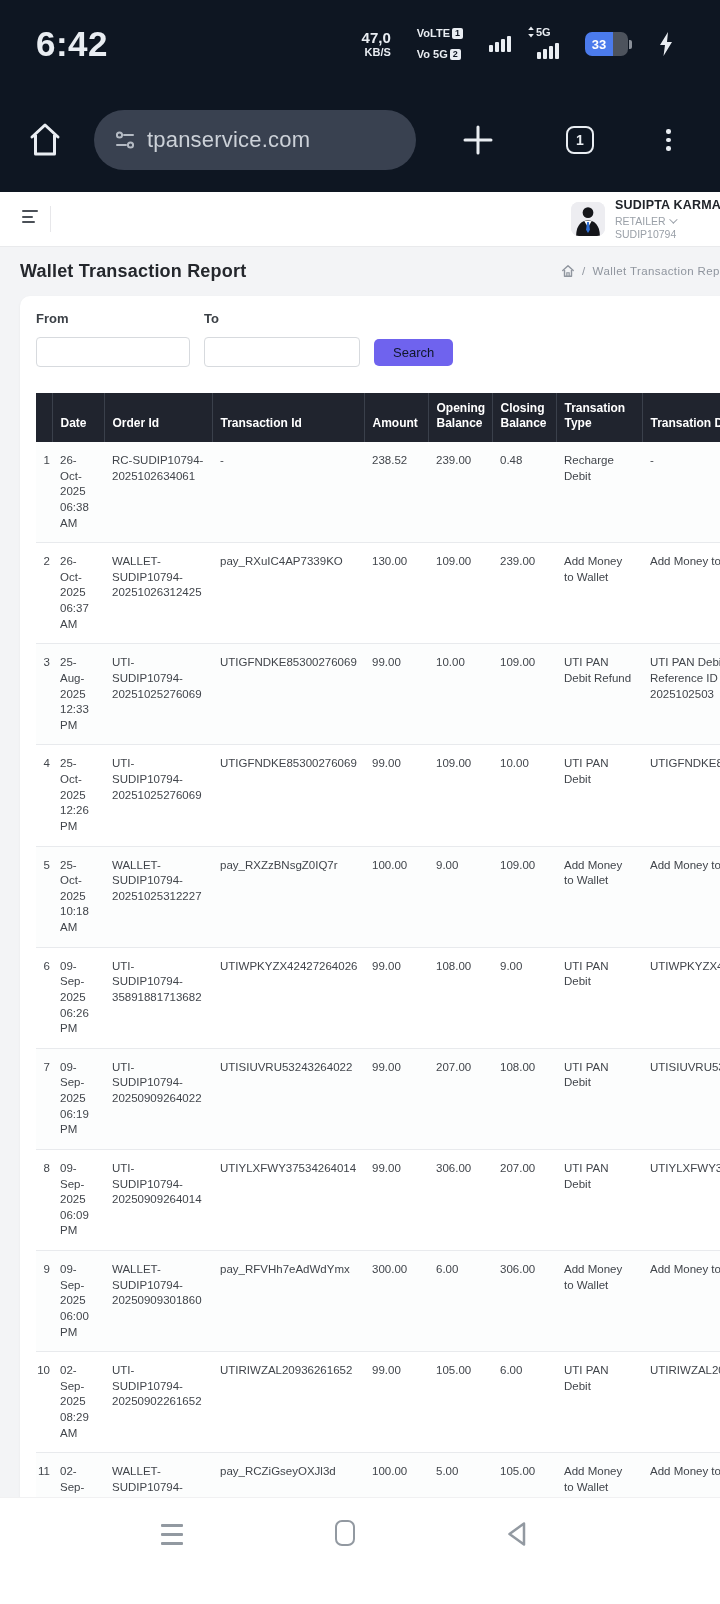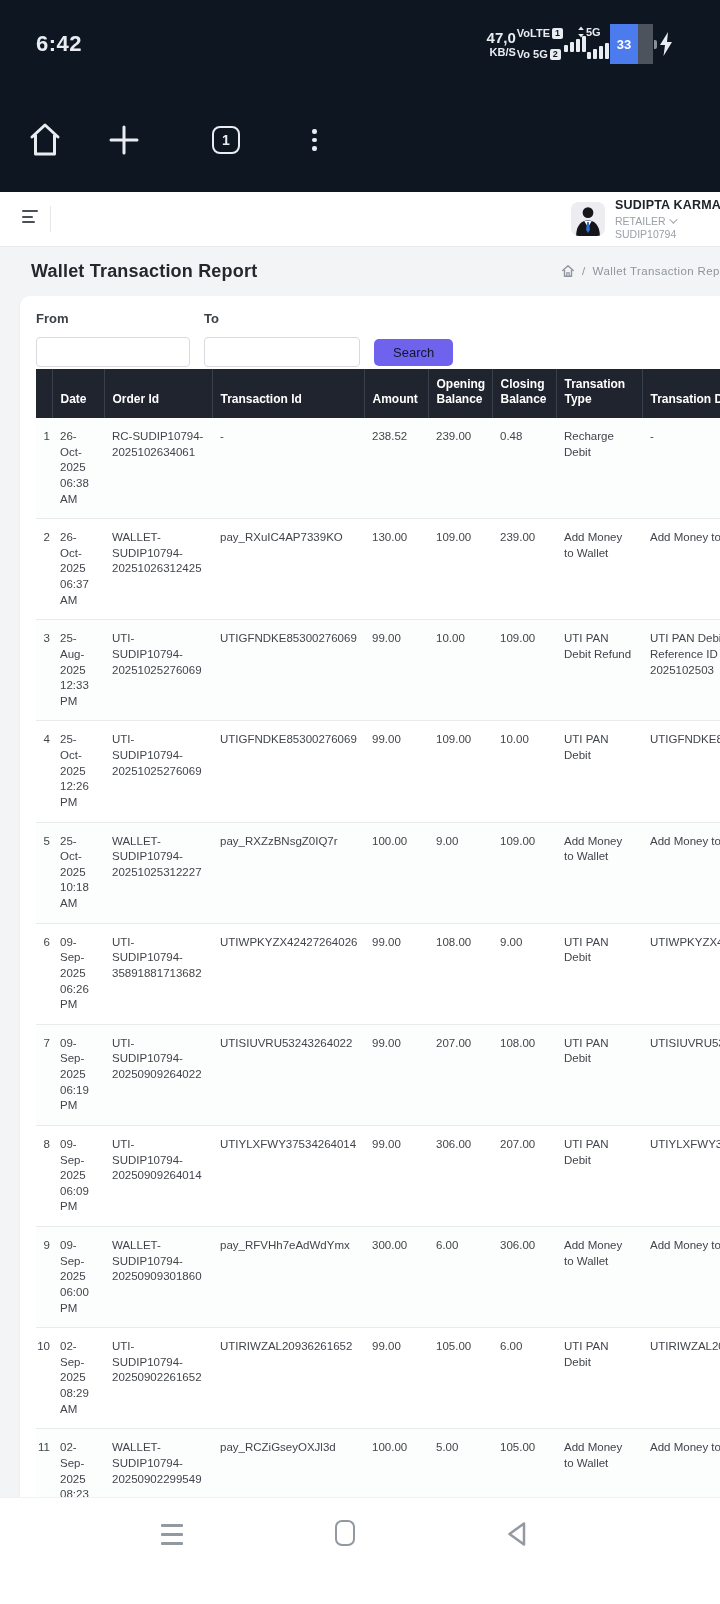--- a/index.html
+++ b/index.html
@@ -2,39 +2,39 @@
 <html><head>
 <meta charset="utf-8">
 <style>
   * { margin:0; padding:0; box-sizing:border-box; }
   html,body { width:720px; height:1604px; overflow:hidden; }
   body { font-family:"Liberation Sans", sans-serif; background:#f3f4f6; position:relative; }
 
   
   .status-bar { height:88px; background:#0e1622; display:flex; align-items:center;
     justify-content:space-between; padding:0 46px 0 36px; color:#e9edf2; }
-  .sb-time { font-size:22px; font-weight:700; letter-spacing:.5px; }
-  .sb-right { display:flex; align-items:center; gap:1px; }
+  .sb-time { font-size:35px; font-weight:700; letter-spacing:.5px; }
+  .sb-right { display:flex; align-items:center; gap:26px; }
   .sb-speed { text-align:right; line-height:1; }
   .sb-speed .v { font-size:15px; font-weight:700; }
   .sb-speed .u { font-size:11px; font-weight:700; margin-top:2px; }
   .sb-volte { line-height:1; }
   .sb-volte .line { display:flex; align-items:center; gap:2px; font-size:11px; font-weight:700;text-align:right; }
   .sb-volte .line + .line { margin-top:10px; }
   .simbadge { display:inline-flex; width:11px; height:11px; background:#e9edf2; color:#0e1622;
     border-radius:2px; font-size:9px; font-weight:700; align-items:center; justify-content:center; }
   .sb-bars { display:flex; align-items:flex-end; gap:2px; }
   .sb-bars i { display:block; width:4px; background:#e9edf2; border-radius:1px; }
   .sb-bars i:nth-child(1){height:7px} .sb-bars i:nth-child(2){height:10px}
   .sb-bars i:nth-child(3){height:13px} .sb-bars i:nth-child(4){height:16px}
   .sb-net { position:relative; padding-top:13px; }
   .sb-netlabel { position:absolute; top:-4px; left:-10px; display:flex; align-items:center; gap:1px;
     font-size:11px; font-weight:700; }
   .sb-batt { display:flex; align-items:center; }
-  .sb-batt .pill { display:flex; width:43px; height:40px; border-radius:0; overflow:hidden; }
+  .sb-batt .pill { display:flex; width:43px; height:24px; border-radius:7px; overflow:hidden; }
   .sb-batt .fill { width:28px; background:#4b7bec; color:#fff; font-size:13px; font-weight:700;
     display:flex; align-items:center; justify-content:center; }
   .sb-batt .rest { flex:1; background:#4d535d; }
   .sb-batt .nub { width:3px; height:9px; background:#8a9099; border-radius:0 2px 2px 0; margin-left:1px; }
 
   
   .toolbar { height:104px; background:#0e1622; display:flex; align-items:center; padding:0 34px 0 28px; }
   .tb-home { flex:none; }
   .url-pill { flex:none; width:322px; height:60px; background:#394150; border-radius:30px;
     display:flex; align-items:center; gap:11px; padding:0 18px 0 20px; margin-left:32px; overflow:hidden; }
@@ -54,30 +54,30 @@
   .avatar { position:absolute; left:571px; top:10px; width:34px; height:34px; border-radius:8px;
     background:#ededf1; overflow:hidden; }
   .user-block { position:absolute; left:615px; top:7px; line-height:1; white-space:nowrap; }
   .user-name { font-size:12.5px; font-weight:700; color:#20242a; letter-spacing:.2px; }
   .user-role { font-size:10.5px; color:#9aa0a8; margin-top:4px; display:flex; align-items:center; gap:3px; }
   .chev { width:6px; height:6px; border-right:1.5px solid #9aa0a8; border-bottom:1.5px solid #9aa0a8;
     transform:rotate(45deg) translateY(-2px); display:inline-block; }
   .user-id { font-size:10.5px; color:#9aa0a8; margin-top:3px; }
 
   
-  .title-row { height:50px; position:relative; display:flex; align-items:center; padding:0 31px; }
+  .title-row { height:50px; position:relative; display:flex; align-items:center; padding:0 20px; }
   .page-title { font-size:18px; font-weight:700; color:#24272c; letter-spacing:.2px; }
   .breadcrumb { position:absolute; left:561px; top:18px; display:flex; align-items:center; gap:7px;
     white-space:nowrap; color:#8f959e; font-size:11.5px; letter-spacing:.4px; }
 
   
   .card { margin-left:20px; background:#fff; border-radius:10px 0 0 0; min-height:1300px;
     padding:15px 0 0 16px; box-shadow:0 1px 3px rgba(20,20,40,.05); }
   .filters { display:grid; grid-template-columns:154px 156px auto; column-gap:14px; row-gap:11px;
-    margin-bottom:2px; }
+    margin-bottom:26px; }
   .filters label { font-size:13px; font-weight:700; color:#3b4046; }
   .filters input { height:30px; border:1px solid #d7dade; border-radius:4px; background:#fff;
     font-size:12px; padding:0 8px; outline:none; width:100%; }
   .search-btn { justify-self:start; align-self:center; background:#6f63ee; color:#0f172a; border:none;
     border-radius:5px; height:27px; padding:0 19px; font-size:13px; font-family:inherit; cursor:pointer; }
 
   
   .table-wrap { overflow:hidden; width:100%; }
   table { border-collapse:collapse; table-layout:fixed; width:836px; }
   thead th { background:#20242e; color:#fff; font-size:12px; font-weight:700; text-align:left;
@@ -151,20 +151,29 @@
       <path d="M10 1 L2 14 L7 14 L5.5 25 L14 11 L9 11 Z" fill="#e9edf2"></path>
     </svg>
   </div>
 </div>
 
 <div class="toolbar">
   <svg class="tb-home" width="34" height="38" viewBox="0 0 34 38">
     <path d="M4 16 L17 4 L30 16" fill="none" stroke="#e9edf2" stroke-width="3" stroke-linecap="round" stroke-linejoin="round"></path>
     <path d="M7.5 14 V33 H26.5 V14" fill="none" stroke="#e9edf2" stroke-width="3" stroke-linejoin="round"></path>
   </svg>
+  <div class="url-pill">
+    <svg width="22" height="22" viewBox="0 0 22 22">
+      <circle cx="5.5" cy="6" r="2.6" fill="none" stroke="#b4bac3" stroke-width="2"></circle>
+      <line x1="10" y1="6" x2="19" y2="6" stroke="#b4bac3" stroke-width="2" stroke-linecap="round"></line>
+      <circle cx="16.5" cy="16" r="2.6" fill="none" stroke="#b4bac3" stroke-width="2"></circle>
+      <line x1="3" y1="16" x2="12" y2="16" stroke="#b4bac3" stroke-width="2" stroke-linecap="round"></line>
+    </svg>
+    <span class="url-text">tpanservice.com</span>
+  </div>
   <svg class="tb-plus" width="36" height="36" viewBox="0 0 36 36">
     <line x1="18" y1="5" x2="18" y2="31" stroke="#e9edf2" stroke-width="3" stroke-linecap="round"></line>
     <line x1="5" y1="18" x2="31" y2="18" stroke="#e9edf2" stroke-width="3" stroke-linecap="round"></line>
   </svg>
   <div class="tab-counter">
       <span>1</span>
     </div>
   <div class="kebab">
       <i></i>
       <i></i>

